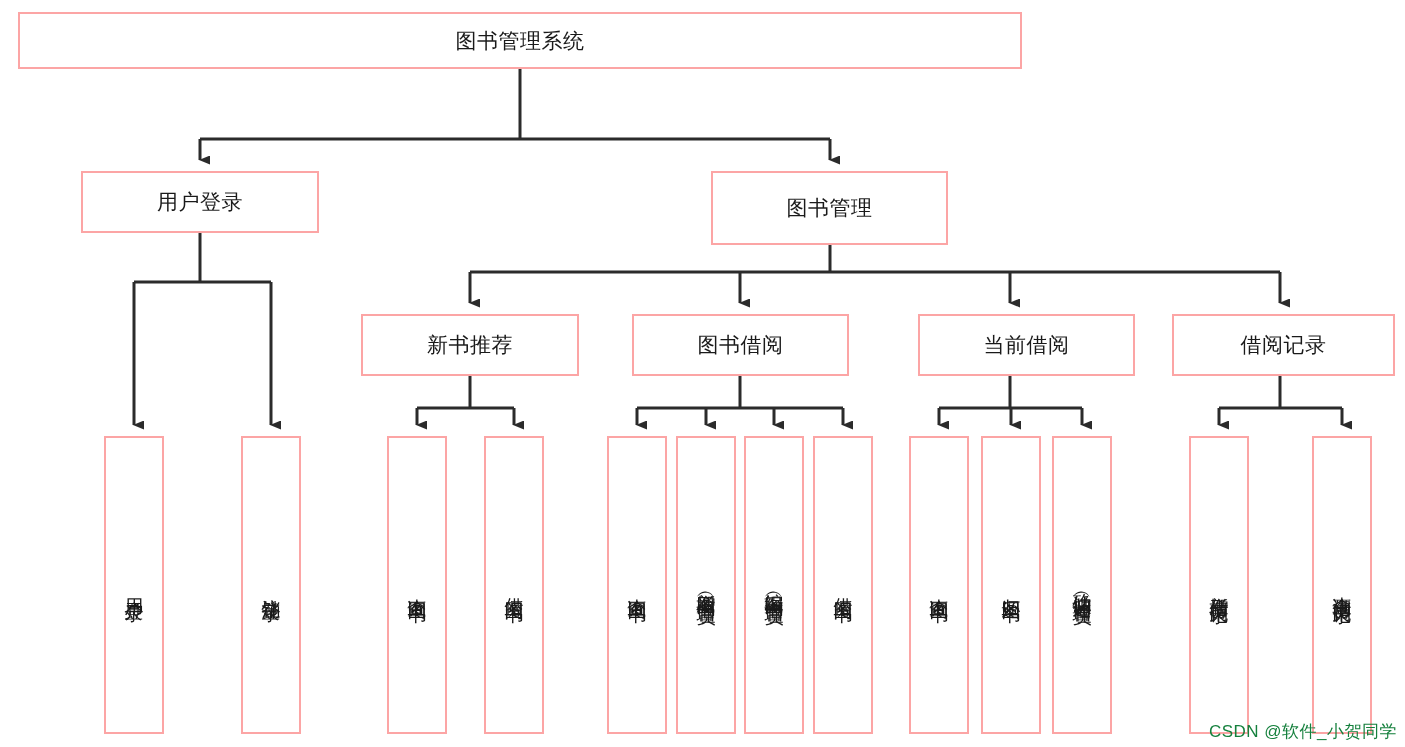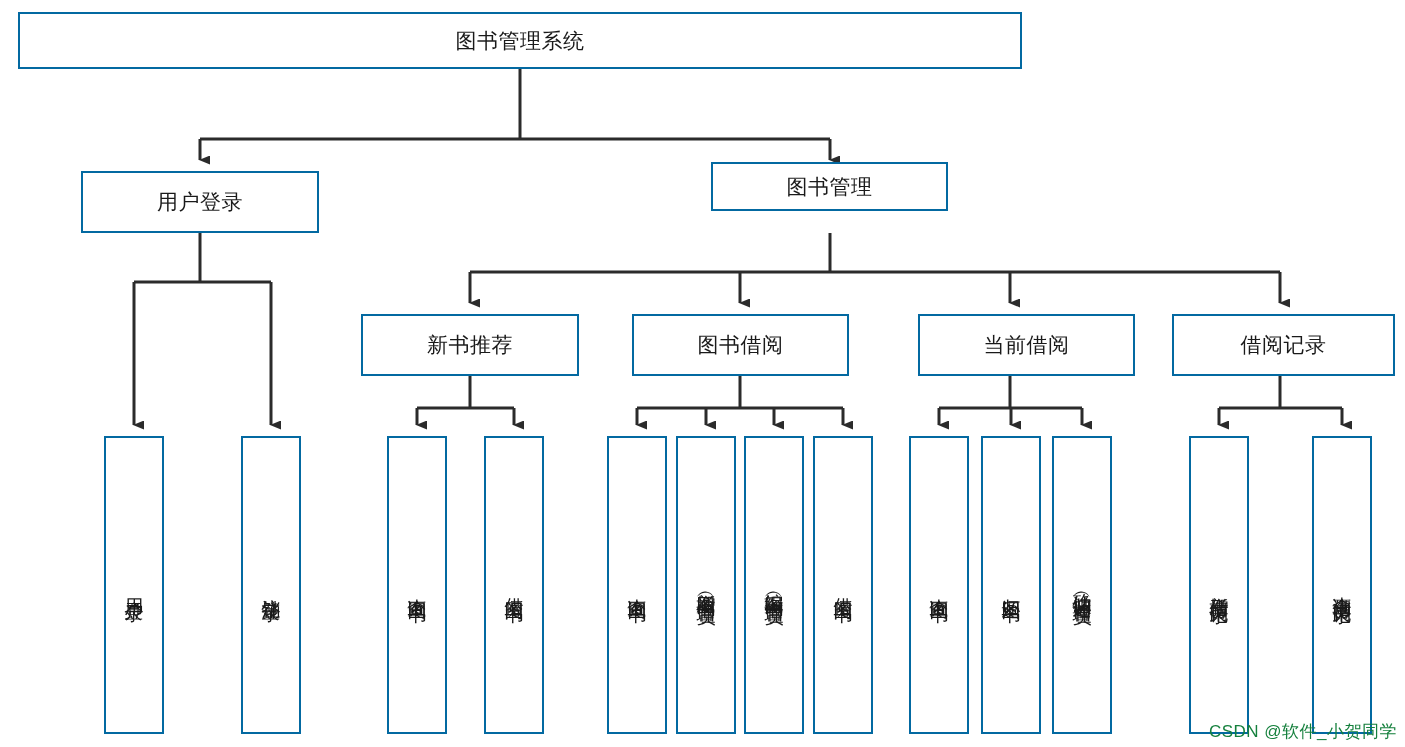--- a/index.html
+++ b/index.html
@@ -24,21 +24,21 @@
     position: absolute;
     left: 0;
     top: 0;
     width: 1405px;
     height: 747px;
     display: block;
   }
   .node-box {
     position: absolute;
     box-sizing: border-box;
-    border: 2px solid #0369a1;
+    border: 2px solid #fca5a5;
     background: #ffffff;
     display: flex;
     align-items: center;
     justify-content: center;
     color: #1a1a1a;
   }
   .node-box.horiz {
     font-size: 21px;
     letter-spacing: 0.5px;
   }
@@ -138,21 +138,21 @@
     </g>
   </svg>
 
   <div class="node-box horiz" style="left:18px; top:12px; width:1004px; height:57px;">
     <span class="node-label">图书管理系统</span>
   </div>
 
   <div class="node-box horiz" style="left:81px; top:171px; width:238px; height:62px;">
     <span class="node-label">用户登录</span>
   </div>
-  <div class="node-box horiz" style="left:711px; top:162px; width:237px; height:49px;">
+  <div class="node-box horiz" style="left:711px; top:171px; width:237px; height:74px;">
     <span class="node-label">图书管理</span>
   </div>
 
   <div class="node-box horiz" style="left:361px; top:314px; width:218px; height:62px;">
     <span class="node-label">新书推荐</span>
   </div>
   <div class="node-box horiz" style="left:632px; top:314px; width:217px; height:62px;">
     <span class="node-label">图书借阅</span>
   </div>
   <div class="node-box horiz" style="left:902px; top:314px; width:217px; height:62px;margin-left:16px;">

